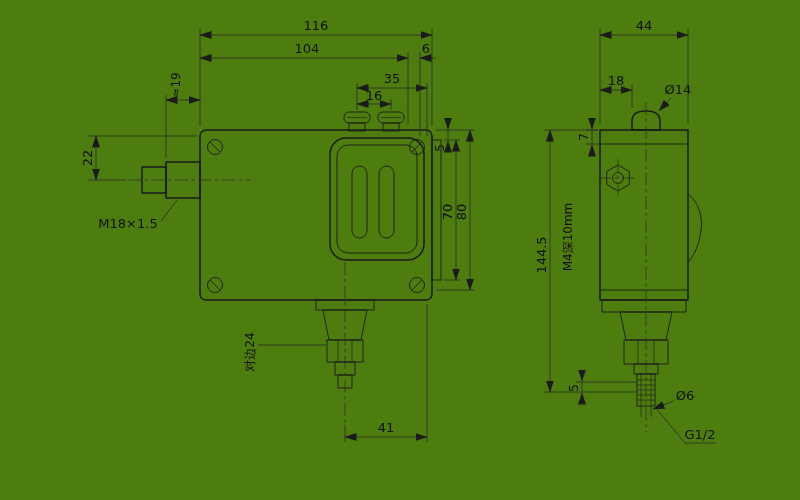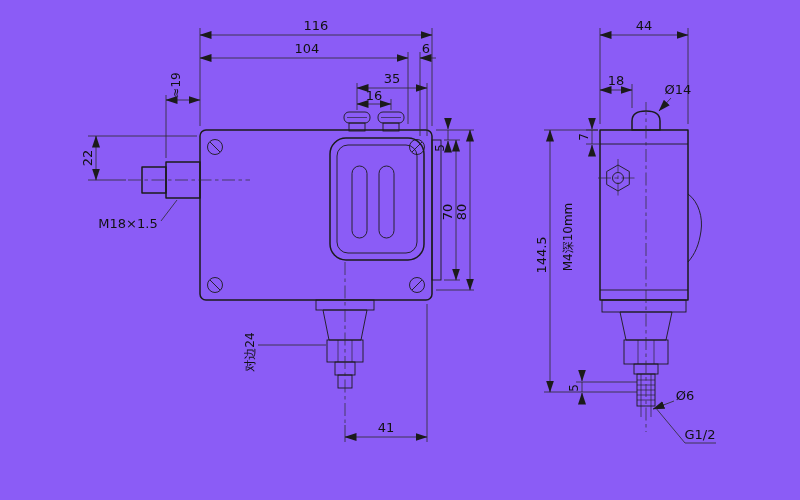--- a/index.html
+++ b/index.html
@@ -1,16 +1,16 @@
 <!DOCTYPE html>
 <html><head>
 <meta charset="utf-8">
 <style>
   html,body{margin:0;padding:0;background:#ffffff;}
-  .sheet{width:800px;height:500px;background:#8b5cf6;position:relative;overflow:hidden;
+  .sheet{width:800px;height:500px;background:#4d7c0f;position:relative;overflow:hidden;
          font-family:"DejaVu Sans",sans-serif;}
   svg{display:block;}
   .outline{fill:none;stroke:#1b1b1b;stroke-width:1.5;stroke-linejoin:round;}
   .thin{fill:none;stroke:#1b1b1b;stroke-width:0.9;}
   .xthin{fill:none;stroke:#1b1b1b;stroke-width:0.6;}
   .dim{fill:none;stroke:#2b2b2b;stroke-width:0.8;}
   .cl{fill:none;stroke:#2b2b2b;stroke-width:0.7;stroke-dasharray:13 3.5 3.5 3.5;}
   .dimtext{font-size:13px;fill:#111;text-anchor:middle;}
   .dimtext-s{font-size:12px;fill:#111;text-anchor:middle;}
 </style>

